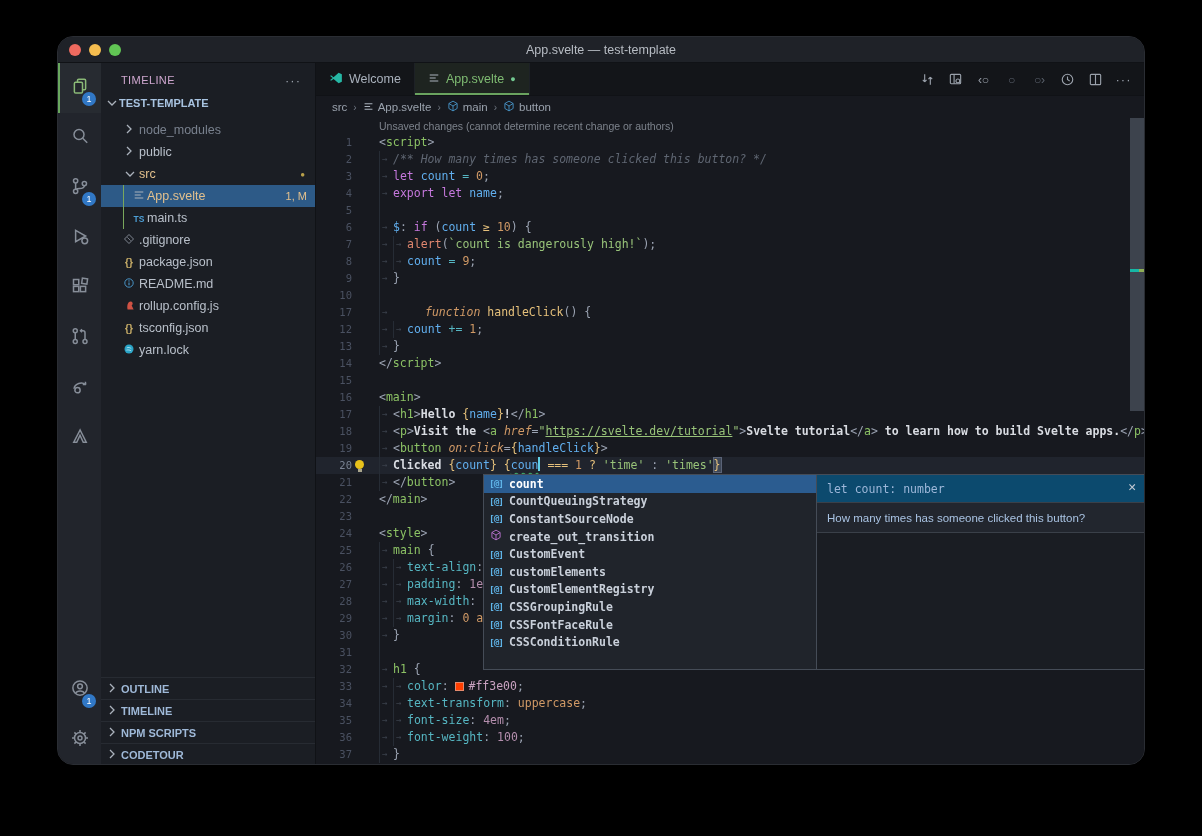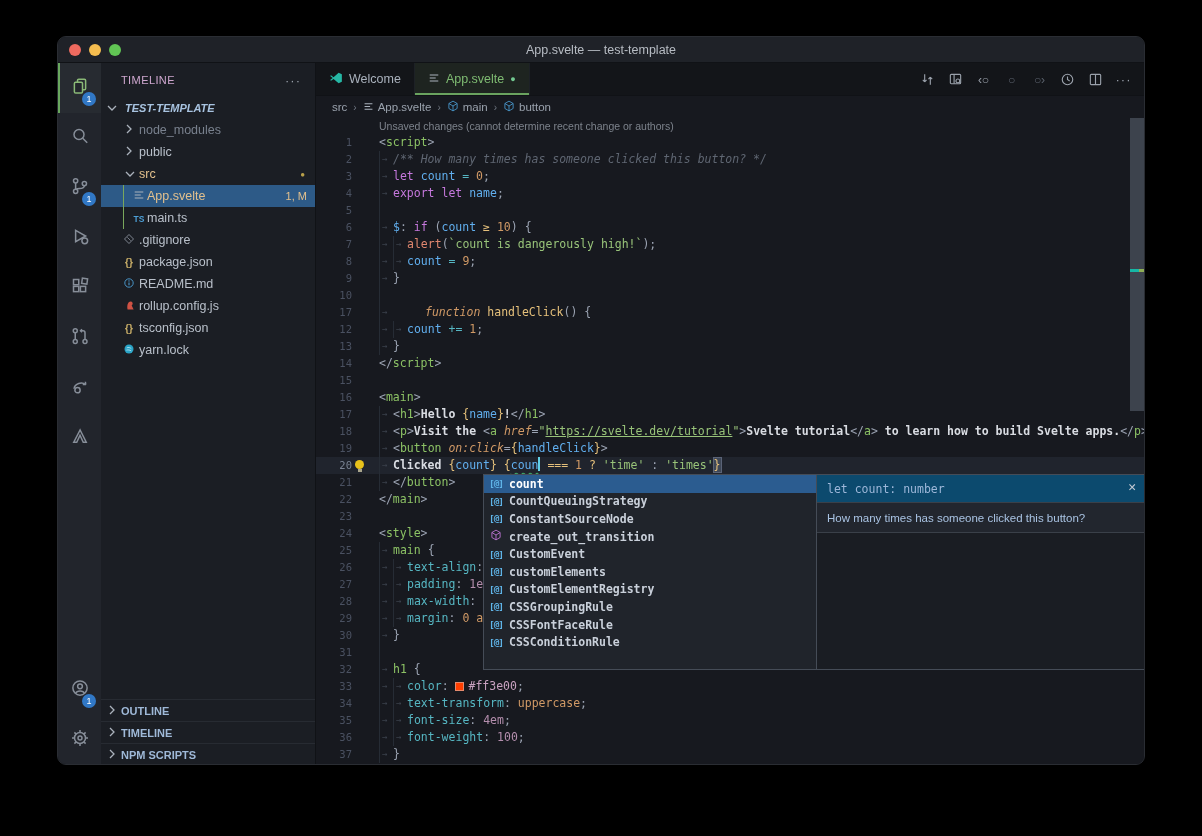--- a/index.html
+++ b/index.html
@@ -1,18 +1,18 @@
 <!DOCTYPE html>
 <html><head>
 <meta charset="utf-8">
 <style>
   * { margin:0; padding:0; box-sizing:border-box; }
   html,body { width:1202px; height:836px; background:#000; overflow:hidden; font-family:"Liberation Sans", sans-serif; }
   .window { position:absolute; left:57px; top:36px; width:1088px; height:729px; background:#17191f;
-            border-radius:9px; overflow:hidden; border:1px solid #2a2d33; box-shadow:0 22px 60px rgba(0,0,0,.75); }
+            border-radius:16px; overflow:hidden; border:1px solid #2a2d33; box-shadow:0 22px 60px rgba(0,0,0,.75); }
   
   .titlebar { height:26px; background:#1f2228; display:flex; align-items:center; justify-content:center;
               color:#b7bcc3; font-size:12.5px; border-bottom:1px solid #101216; position:relative; }
   .lights { position:absolute; left:11px; top:7px; display:flex; gap:8px; }
   .light { width:12px; height:12px; border-radius:50%; }
   .l-r { background:#ee6a5f; } .l-y { background:#f5bd4f; } .l-g { background:#61c554; }
   
   .body-row { display:flex; height:702px; }
   
   .activity { width:43px; background:#22252c; display:flex; flex-direction:column; }
@@ -21,21 +21,21 @@
   .act-item.active { box-shadow:inset 2px 0 0 #69a85e; background:#272b31; }
   .act-item.active svg { stroke:#8ab977; }
   .act-spacer { flex:1; }
   .badge { position:absolute; right:5px; bottom:7px; min-width:14px; height:14px; border-radius:8px; background:#3178c6;
            color:#fff; font-size:9px; line-height:14px; text-align:center; padding:0 2px; }
   
   .sidebar { width:215px; background:#1b1e24; display:flex; flex-direction:column; border-right:1px solid #101216; }
   .sb-header { height:34px; display:flex; align-items:center; padding-left:20px; font-size:11px; letter-spacing:.4px;
                color:#cfa7cf; }
   .sb-header .more { margin-left:auto; padding-right:14px; color:#9aa1ab; font-size:13px; letter-spacing:1px; cursor:pointer; }
-  .sec-head { height:22px; display:flex; align-items:center; font-weight:bold; font-size:11px; color:#a8c3e0; padding-left:5px; gap:9px; cursor:pointer;font-style:italic; }
+  .sec-head { height:22px; display:flex; align-items:flex-start; font-weight:bold; font-size:11px; color:#a8c3e0; padding-left:5px; gap:3px; cursor:pointer; }
   .tree { }
   .trow { height:22px; display:flex; align-items:center; font-size:12.5px; color:#b9c0ca; position:relative; cursor:pointer; }
   .trow .slot { width:20px; display:flex; justify-content:center; align-items:center; flex:none; }
   .trow.d0 { padding-left:18px; }
   .trow.d1 { padding-left:30px; }
   .trow.d1 .slot { width:16px; }
   .trow.dim .fname { color:#79818e; }
   .trow.mod .fname { color:#e2c08d; }
   .trow.sel { background:#2d5a87; }
   .fbadge { margin-left:auto; padding-right:8px; font-size:11px; color:#e2c08d; }
@@ -319,20 +319,26 @@
                 <path d="M3 1l4 4-4 4" stroke="#aab2bc" fill="none" stroke-width="1.3"></path>
               </svg></span>
             <span>TIMELINE</span>
           </div>
           <div class="bsec">
             <span class="chev"><svg width="10" height="10" viewBox="0 0 10 10">
                 <path d="M3 1l4 4-4 4" stroke="#aab2bc" fill="none" stroke-width="1.3"></path>
               </svg></span>
             <span>NPM SCRIPTS</span>
           </div>
+          <div class="bsec">
+            <span class="chev"><svg width="10" height="10" viewBox="0 0 10 10">
+                <path d="M3 1l4 4-4 4" stroke="#aab2bc" fill="none" stroke-width="1.3"></path>
+              </svg></span>
+            <span>CODETOUR</span>
+          </div>
         </div>
     </div>
     <div class="editor">
       <div class="tabs">
         <div class="tab">
           <span><svg width="14" height="14" viewBox="0 0 16 16">
                 <path d="M11 2 5.2 7 2.3 4.9 1.3 5.6 4.2 8 1.3 10.4l1 .7L5.2 9 11 14l3.7-1.8V3.8Z" fill="#26b8a5" stroke="none"></path>
               </svg></span>
           <span>Welcome</span>
         </div>

